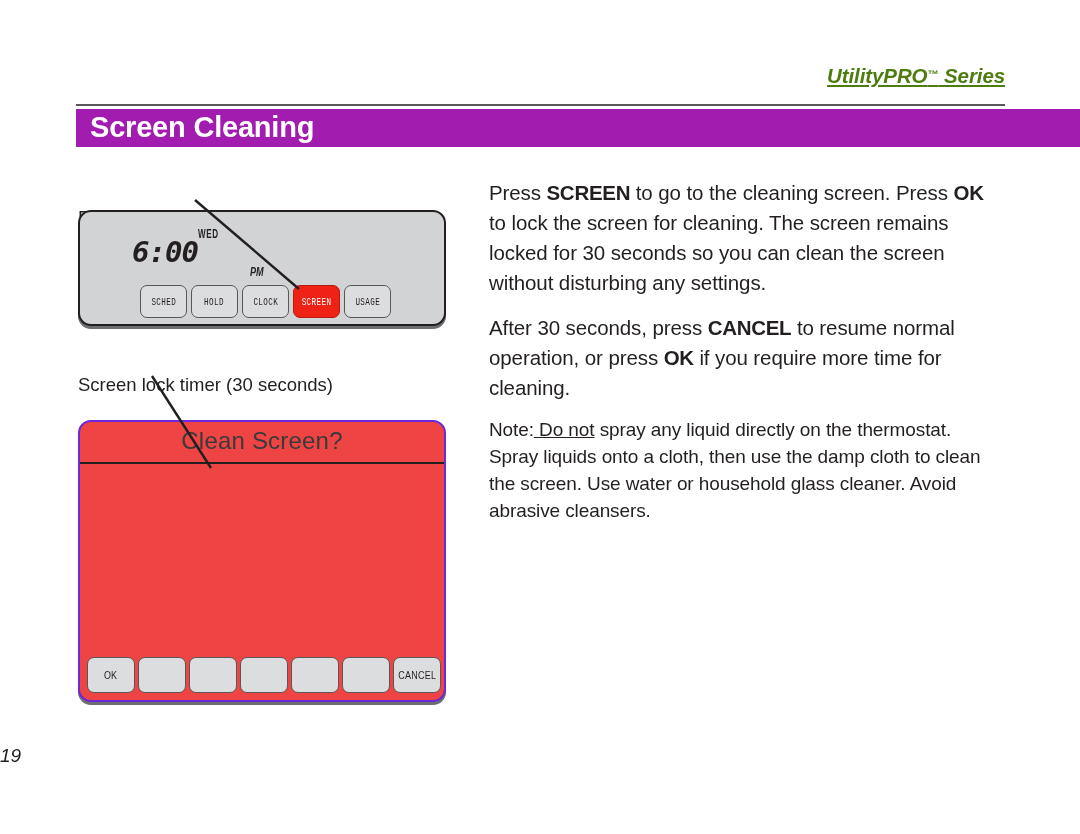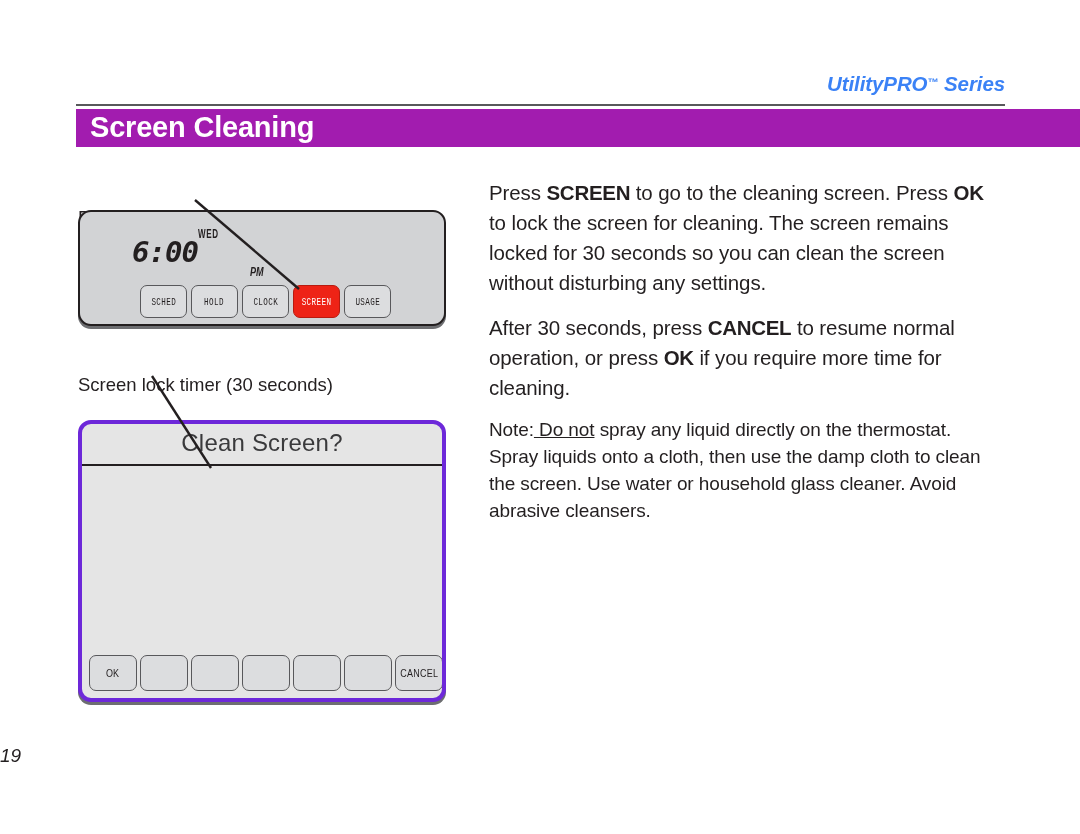--- a/index.html
+++ b/index.html
@@ -20,27 +20,28 @@
   #page-header {
     position: absolute;
     left: 76px;
     top: 60px;
     width: 929px;
     height: 46px;
   }
   #header-series-title {
     position: absolute;
     right: 0;
-    top: 12px;
+    top: 4px;
     font-size: 20.5px;
     font-weight: bold;
     font-style: italic;
     letter-spacing: -0.1px;
-    color: #3b82f6;
+    color: #4d7c0f;
     white-space: nowrap;
+    text-decoration: underline;
   }
   #header-series-title .tm {
     font-size: 11px;
     vertical-align: 5px;
     font-style: italic;
     letter-spacing: 0;
   }
   #header-rule {
     position: absolute;
     left: 0;
@@ -222,22 +223,22 @@
     top: 240px;
     width: 372px;
     height: 288px;
   }
   #clean-screen-body {
     position: absolute;
     left: 0;
     top: 0;
     width: 368px;
     height: 282px;
-    background: #e5e5e5;
-    border: 4px solid #6d28d9;
+    background: #ef4444;
+    border: 2px solid #6d28d9;
     border-radius: 13px;
     box-shadow: 0 3px 0 0 #6d6e71;
     box-sizing: border-box;
     overflow: hidden;
   }
   #clean-screen-header {
     position: absolute;
     left: 0;
     top: 0;
     width: 100%;

